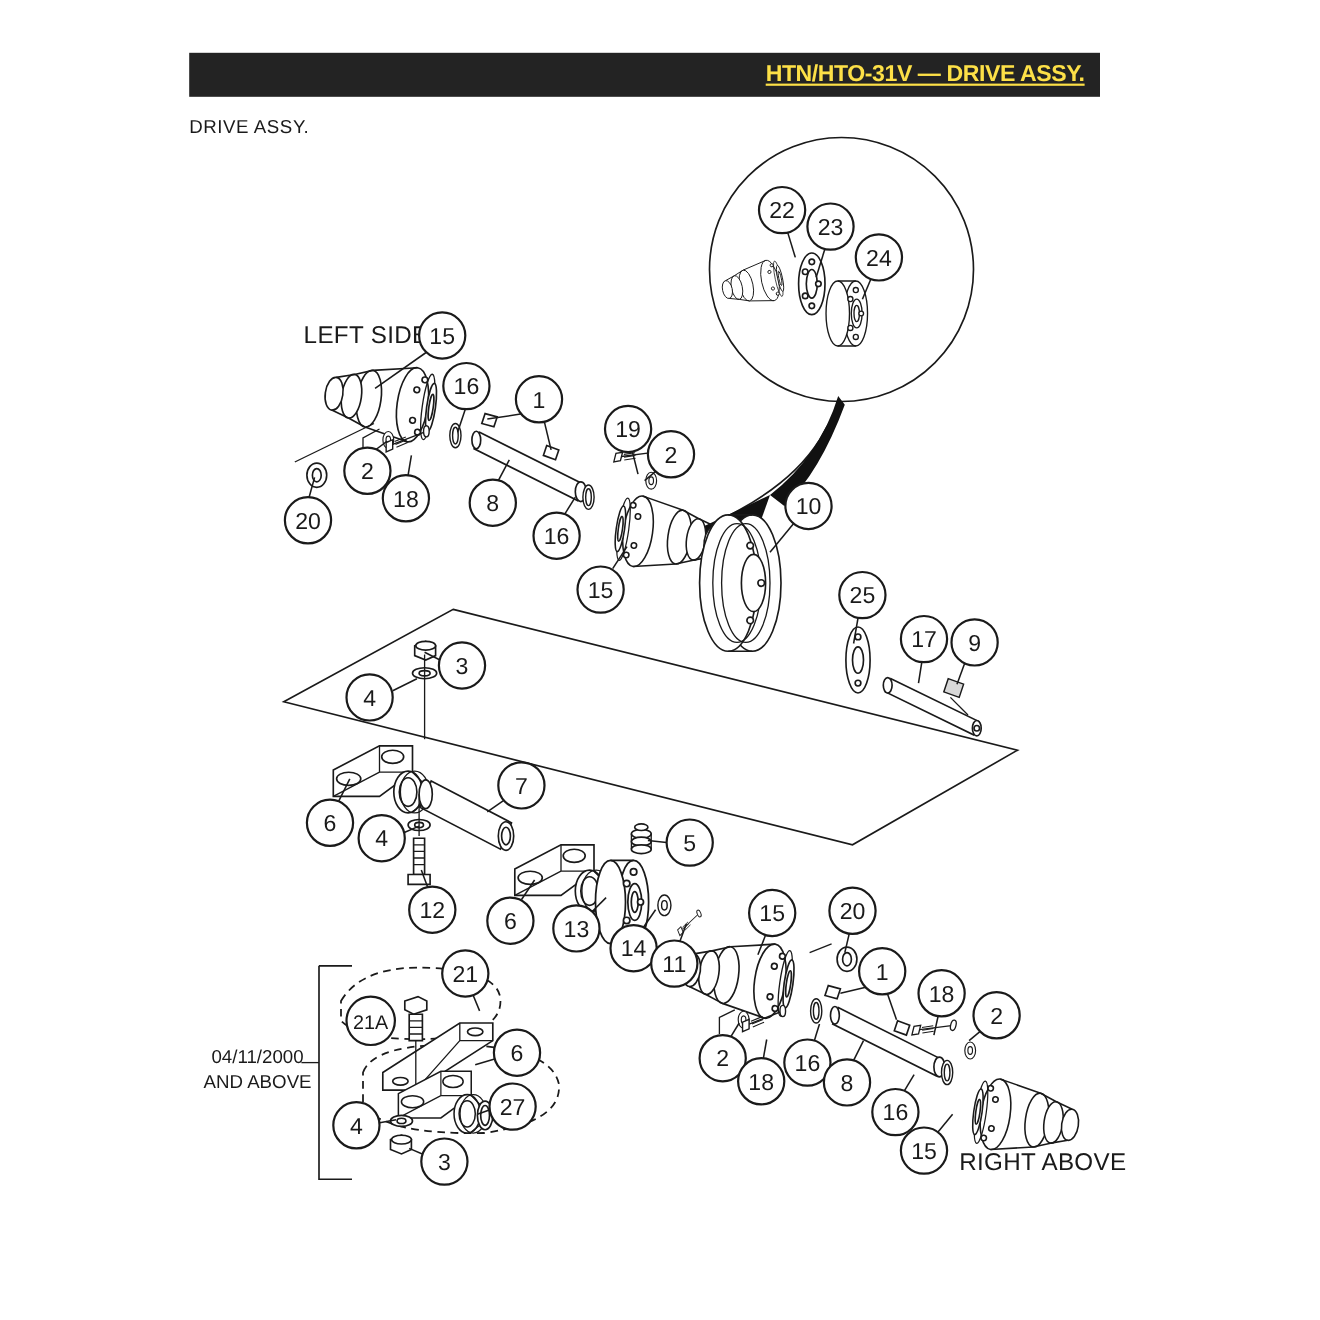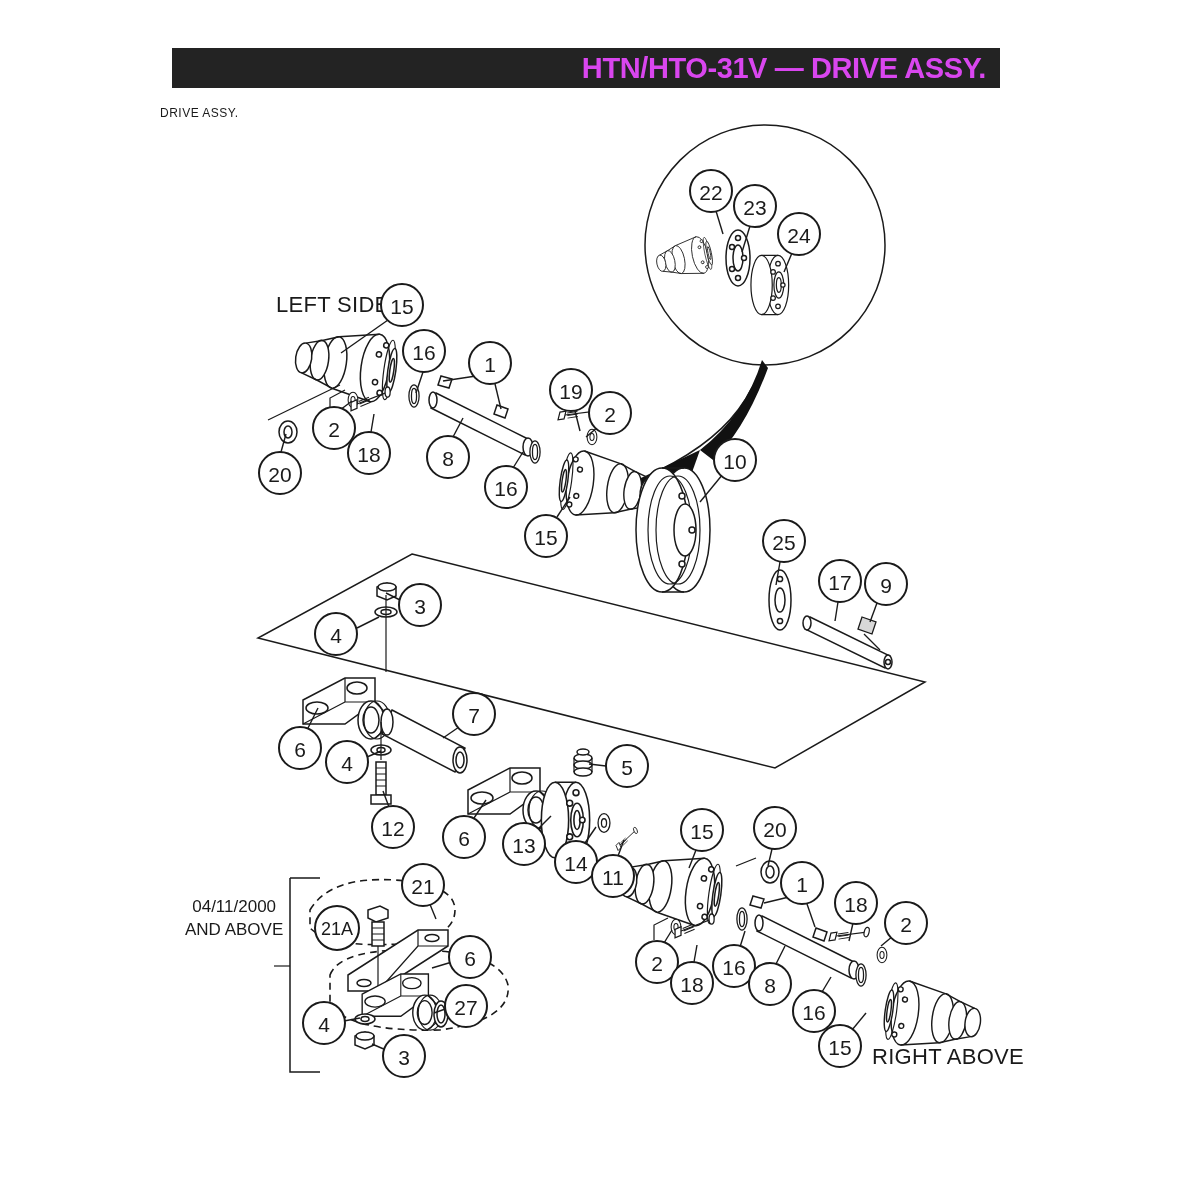--- a/index.html
+++ b/index.html
@@ -1,22 +1,22 @@
 <!DOCTYPE html>
 <html><head>
 <meta charset="utf-8">
 <style>
   html,body{margin:0;padding:0;background:#fff;}
   body{width:1200px;height:1200px;position:relative;overflow:hidden;
        font-family:"Liberation Sans",sans-serif;color:#1a1a1a;}
   #sheet{position:absolute;inset:0;width:1200px;height:1200px;}
   .hdr-bar{position:absolute;left:172px;top:48px;width:828px;height:40px;background:#232323;}
   .hdr-txt{position:absolute;right:14px;top:50%;transform:translateY(-50%);
-           color:#d946ef;font-size:29px;font-weight:bold;letter-spacing:-.4px;white-space:nowrap;}
-  .subtitle{position:absolute;left:160px;top:106px;font-size:12px;letter-spacing:.5px;}
+           color:#fde047;font-size:21px;font-weight:bold;letter-spacing:-.4px;white-space:nowrap;text-decoration:underline;}
+  .subtitle{position:absolute;left:172px;top:106px;font-size:17px;letter-spacing:.5px;}
   .side-lbl{position:absolute;font-size:22px;letter-spacing:.3px;white-space:nowrap;}
   .date-lbl{position:absolute;font-size:17px;line-height:1.35;text-align:center;white-space:nowrap;}
   svg{position:absolute;left:0;top:0;width:1200px;height:1200px;overflow:visible;}
   .ln{fill:none;stroke:#1a1a1a;stroke-width:1.5;}
   .ln-thin{fill:none;stroke:#1a1a1a;stroke-width:1.2;}
   .ln-lead{fill:none;stroke:#1a1a1a;stroke-width:1.4;}
   .ln-dash{fill:none;stroke:#1a1a1a;stroke-width:1.6;stroke-dasharray:7 5;}
   .pt{fill:#fff;stroke:#1a1a1a;stroke-width:1.5;}
   .pt-d{fill:#d8d8d8;stroke:#1a1a1a;stroke-width:1.3;}
   .bub{fill:#fff;stroke:#1a1a1a;stroke-width:2;}
@@ -31,21 +31,21 @@
 <div id="sheet">
 
   <div class="hdr-bar">
     <div class="hdr-txt">HTN/HTO-31V — DRIVE ASSY.</div>
   </div>
   <div class="subtitle">DRIVE  ASSY.</div>
 
   <div class="side-lbl" style="left:276px;top:292px;">LEFT SIDE</div>
   <div class="side-lbl" style="left:872px;top:1044px;">RIGHT ABOVE</div>
 
-  <div class="date-lbl" style="left:185px;top:896px;">
+  <div class="date-lbl" style="left:185px;top:950px;">
     <div>04/11/2000</div>
     <div>AND ABOVE</div>
   </div>
 
   <svg viewBox="0 0 1200 1200">
     <defs>
       <g id="hubAssy">
         <ellipse cx="0" cy="0" rx="14" ry="34" class="pt"></ellipse>
         <path d="M0,-34 L-40,-26 M0,34 L-40,26" class="ln"></path>
         <ellipse cx="-40" cy="0" rx="11" ry="26" class="pt"></ellipse>

